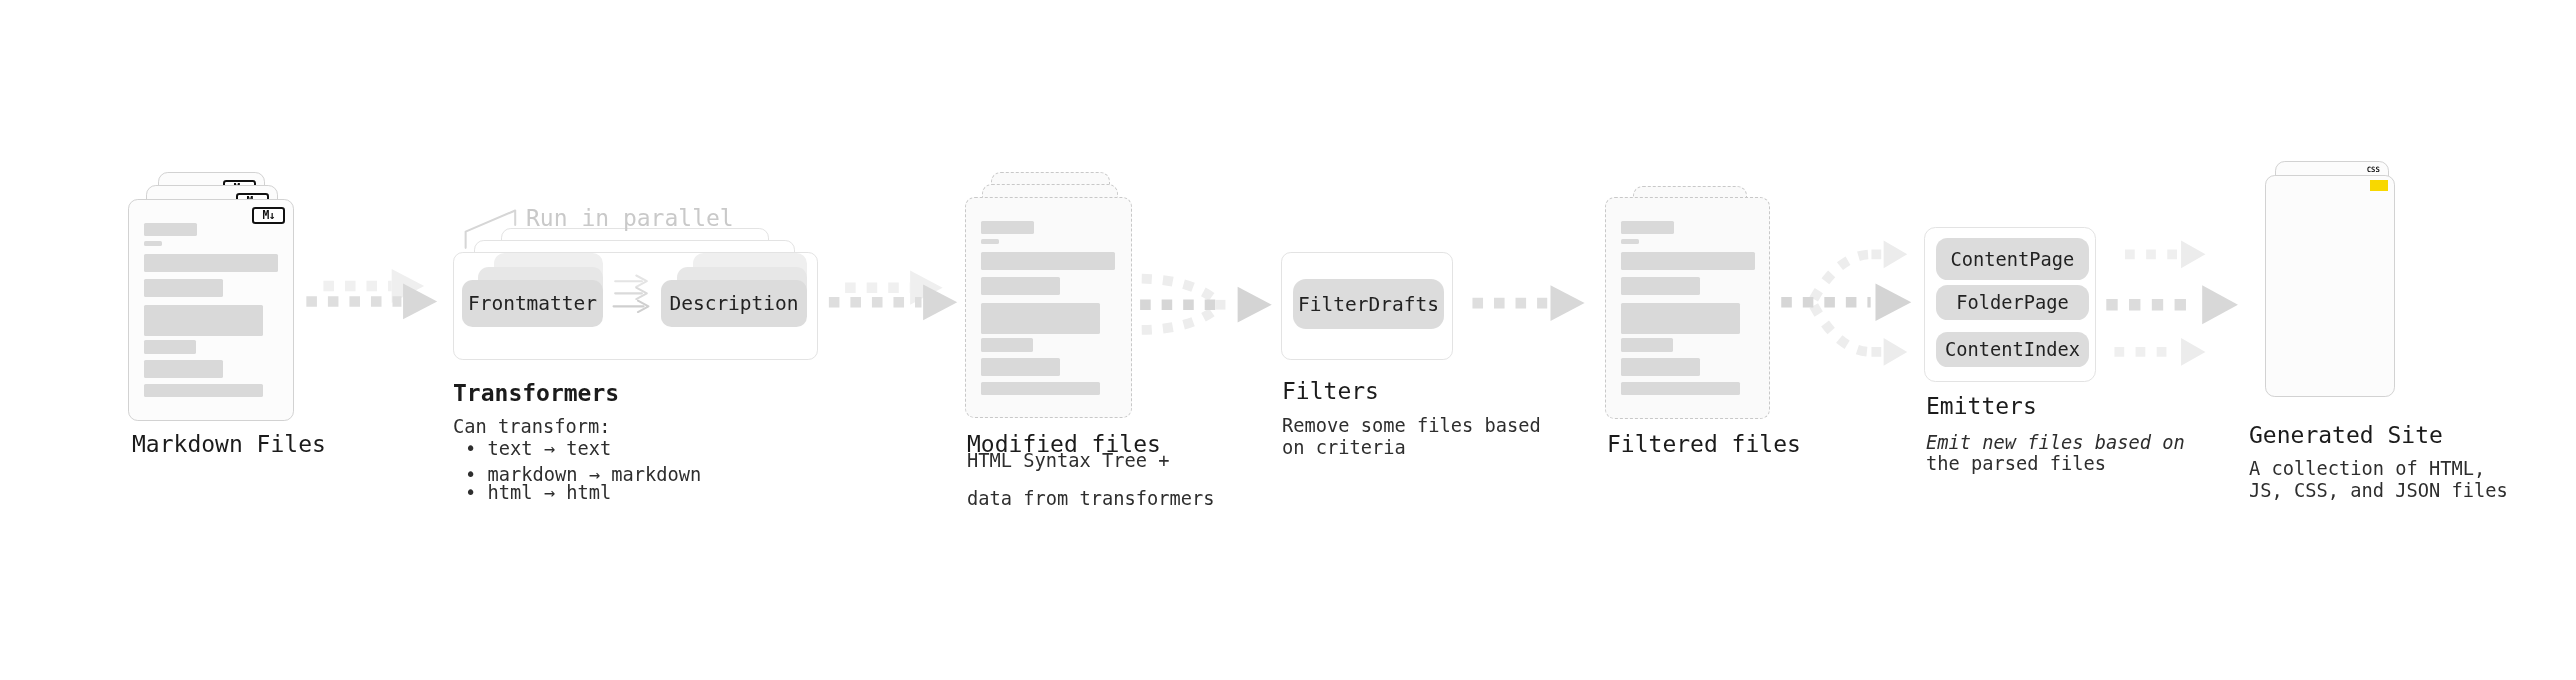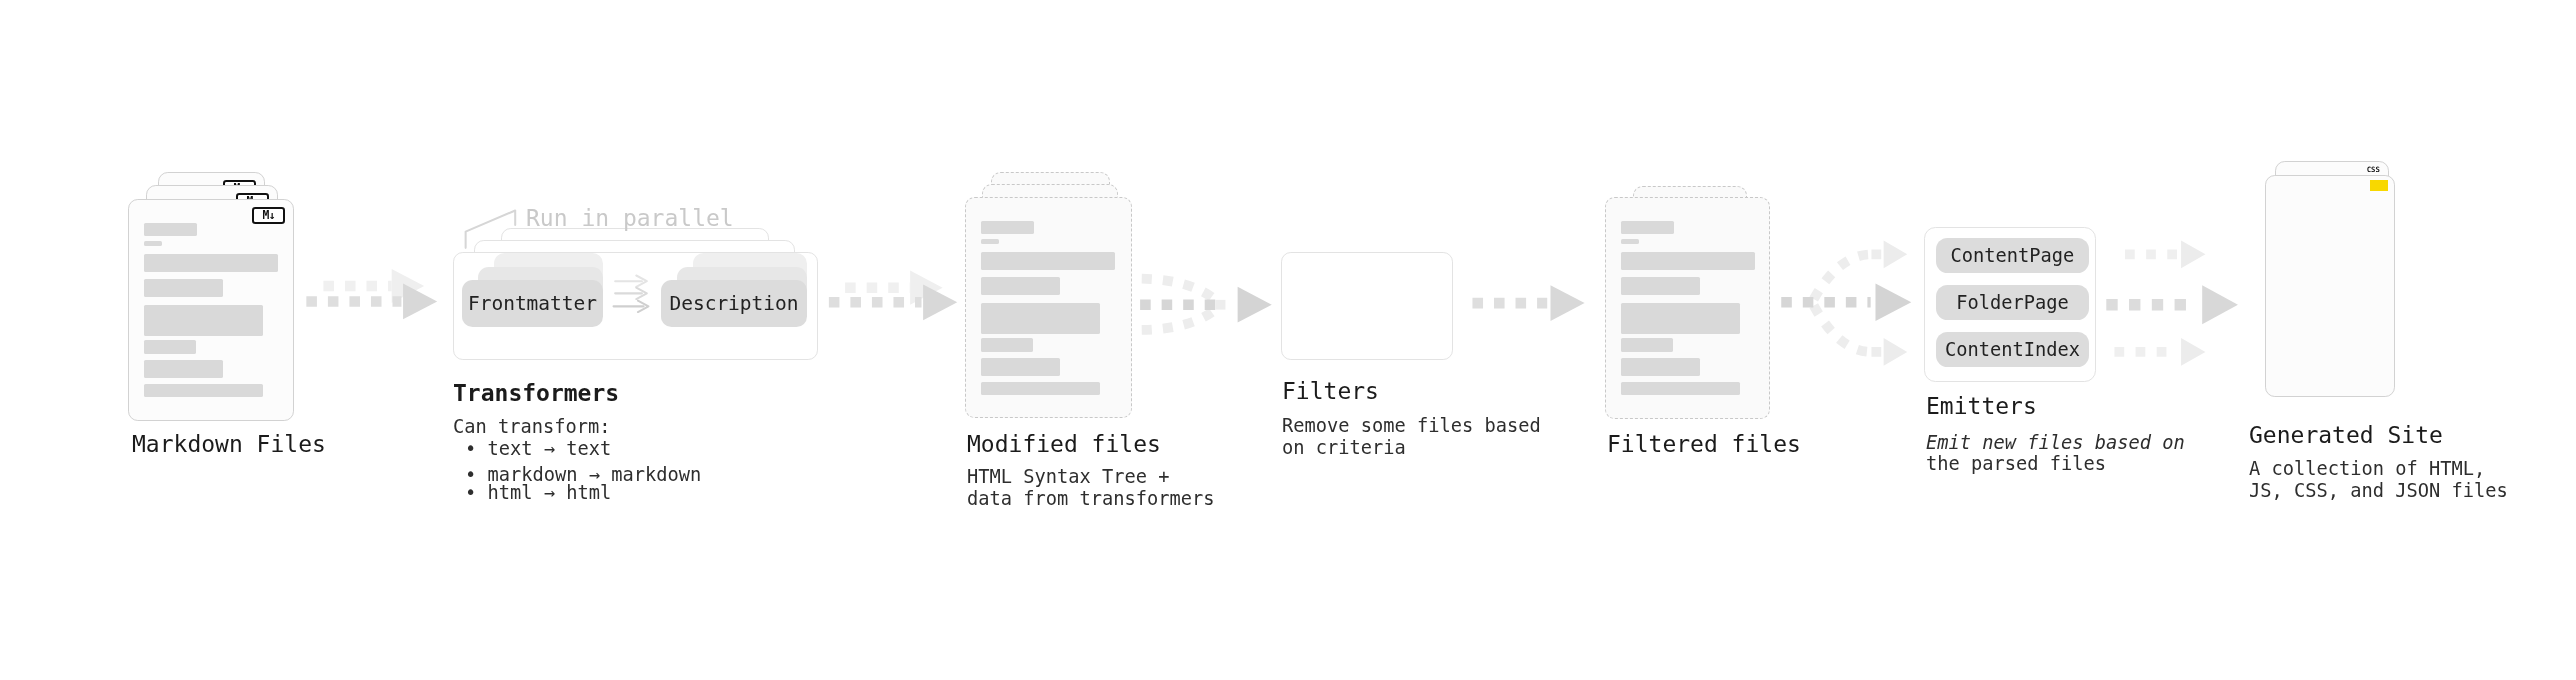--- a/index.html
+++ b/index.html
@@ -98,43 +98,46 @@
     <div class="bar b1"></div>
     <div class="bar b2"></div>
     <div class="bar b3"></div>
     <div class="bar b4"></div>
     <div class="bar b5"></div>
     <div class="bar b6"></div>
     <div class="bar b7"></div>
     <div class="bar b8"></div>
   </div>
   <div class="heading" style="left:967px;top:431px;">Modified files</div>
-  <div class="caption" style="left:967px;top:466px;">HTML Syntax Tree +</div>
+  <div class="caption" style="left:967px;top:450px;">HTML Syntax Tree +</div>
   <div class="caption" style="left:967px;top:488px;">data from transformers</div>
 
   <div class="frame" style="left:1281px;top:252px;width:172px;height:108px;"></div>
+  <div class="pill" style="left:1293px;top:279px;width:151px;height:50px;border-radius:13px;">
+    <span>FilterDrafts</span>
+  </div>
   <div class="heading" style="left:1282px;top:378px;">Filters</div>
   <div class="caption" style="left:1282px;top:415px;">Remove some files based</div>
   <div class="caption" style="left:1282px;top:437px;">on criteria</div>
 
   <div class="doc-card dashed" style="left:1633px;top:186px;width:114px;height:222px;"></div>
   <div class="doc-card dashed" style="left:1605px;top:197px;width:165px;height:222px;">
     <div class="bar b1"></div>
     <div class="bar b2"></div>
     <div class="bar b3"></div>
     <div class="bar b4"></div>
     <div class="bar b5"></div>
     <div class="bar b6"></div>
     <div class="bar b7"></div>
     <div class="bar b8"></div>
   </div>
   <div class="heading" style="left:1607px;top:431px;">Filtered files</div>
 
   <div class="frame" style="left:1924px;top:227px;width:172px;height:155px;border-radius:11.4px;"></div>
-  <div class="pill small" style="left:1936px;top:238px;width:153px;height:35px;">
+  <div class="pill small" style="left:1936px;top:238px;width:153px;height:42px;">
     <span>ContentPage</span>
   </div>
   <div class="pill small" style="left:1936px;top:285px;width:153px;height:35px;">
     <span>FolderPage</span>
   </div>
   <div class="pill small" style="left:1936px;top:332px;width:153px;height:35px;">
     <span>ContentIndex</span>
   </div>
   <div class="heading" style="left:1926px;top:393px;">Emitters</div>
   <div class="caption" style="left:1926px;top:432px;font-style:italic;">Emit new files based on</div>

